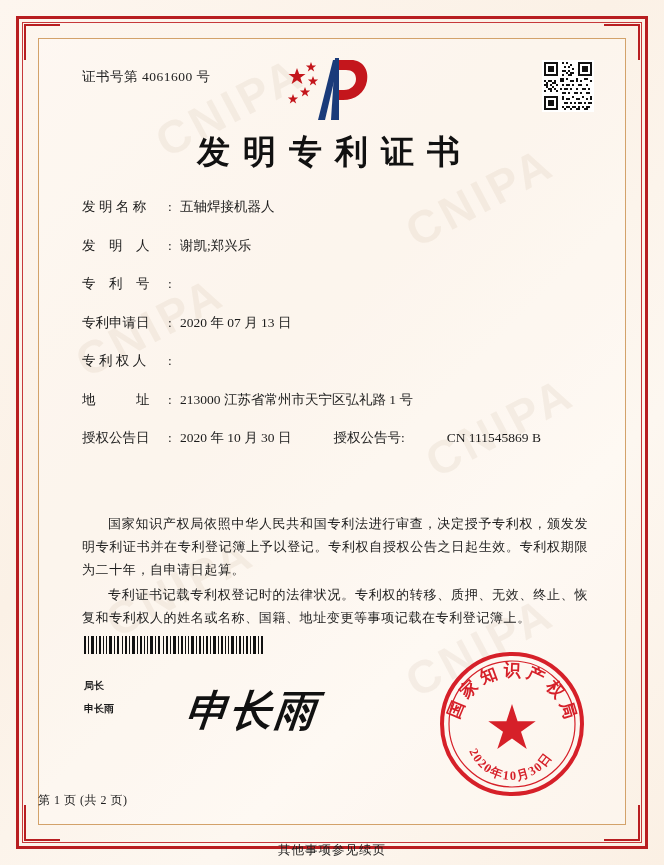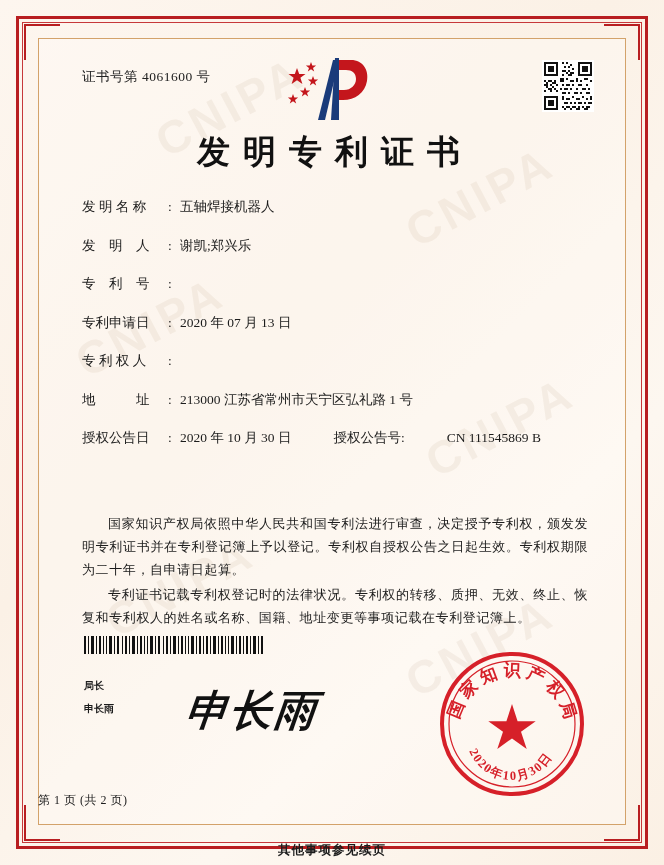--- a/index.html
+++ b/index.html
@@ -241,21 +241,20 @@
 
   .footer-note {
     position: absolute;
     left: 0;
     right: 0;
     bottom: 6px;
     text-align: center;
     font-size: 12.5px;
     color: #1c1c1c;
     letter-spacing: 1px;
-    font-weight: bold;
   }
 </style>
 </head>
 <body>
 
 <div class="page">
 
   <div class="watermark wm1">CNIPA</div>
   <div class="watermark wm2">CNIPA</div>
   <div class="watermark wm3">CNIPA</div>

